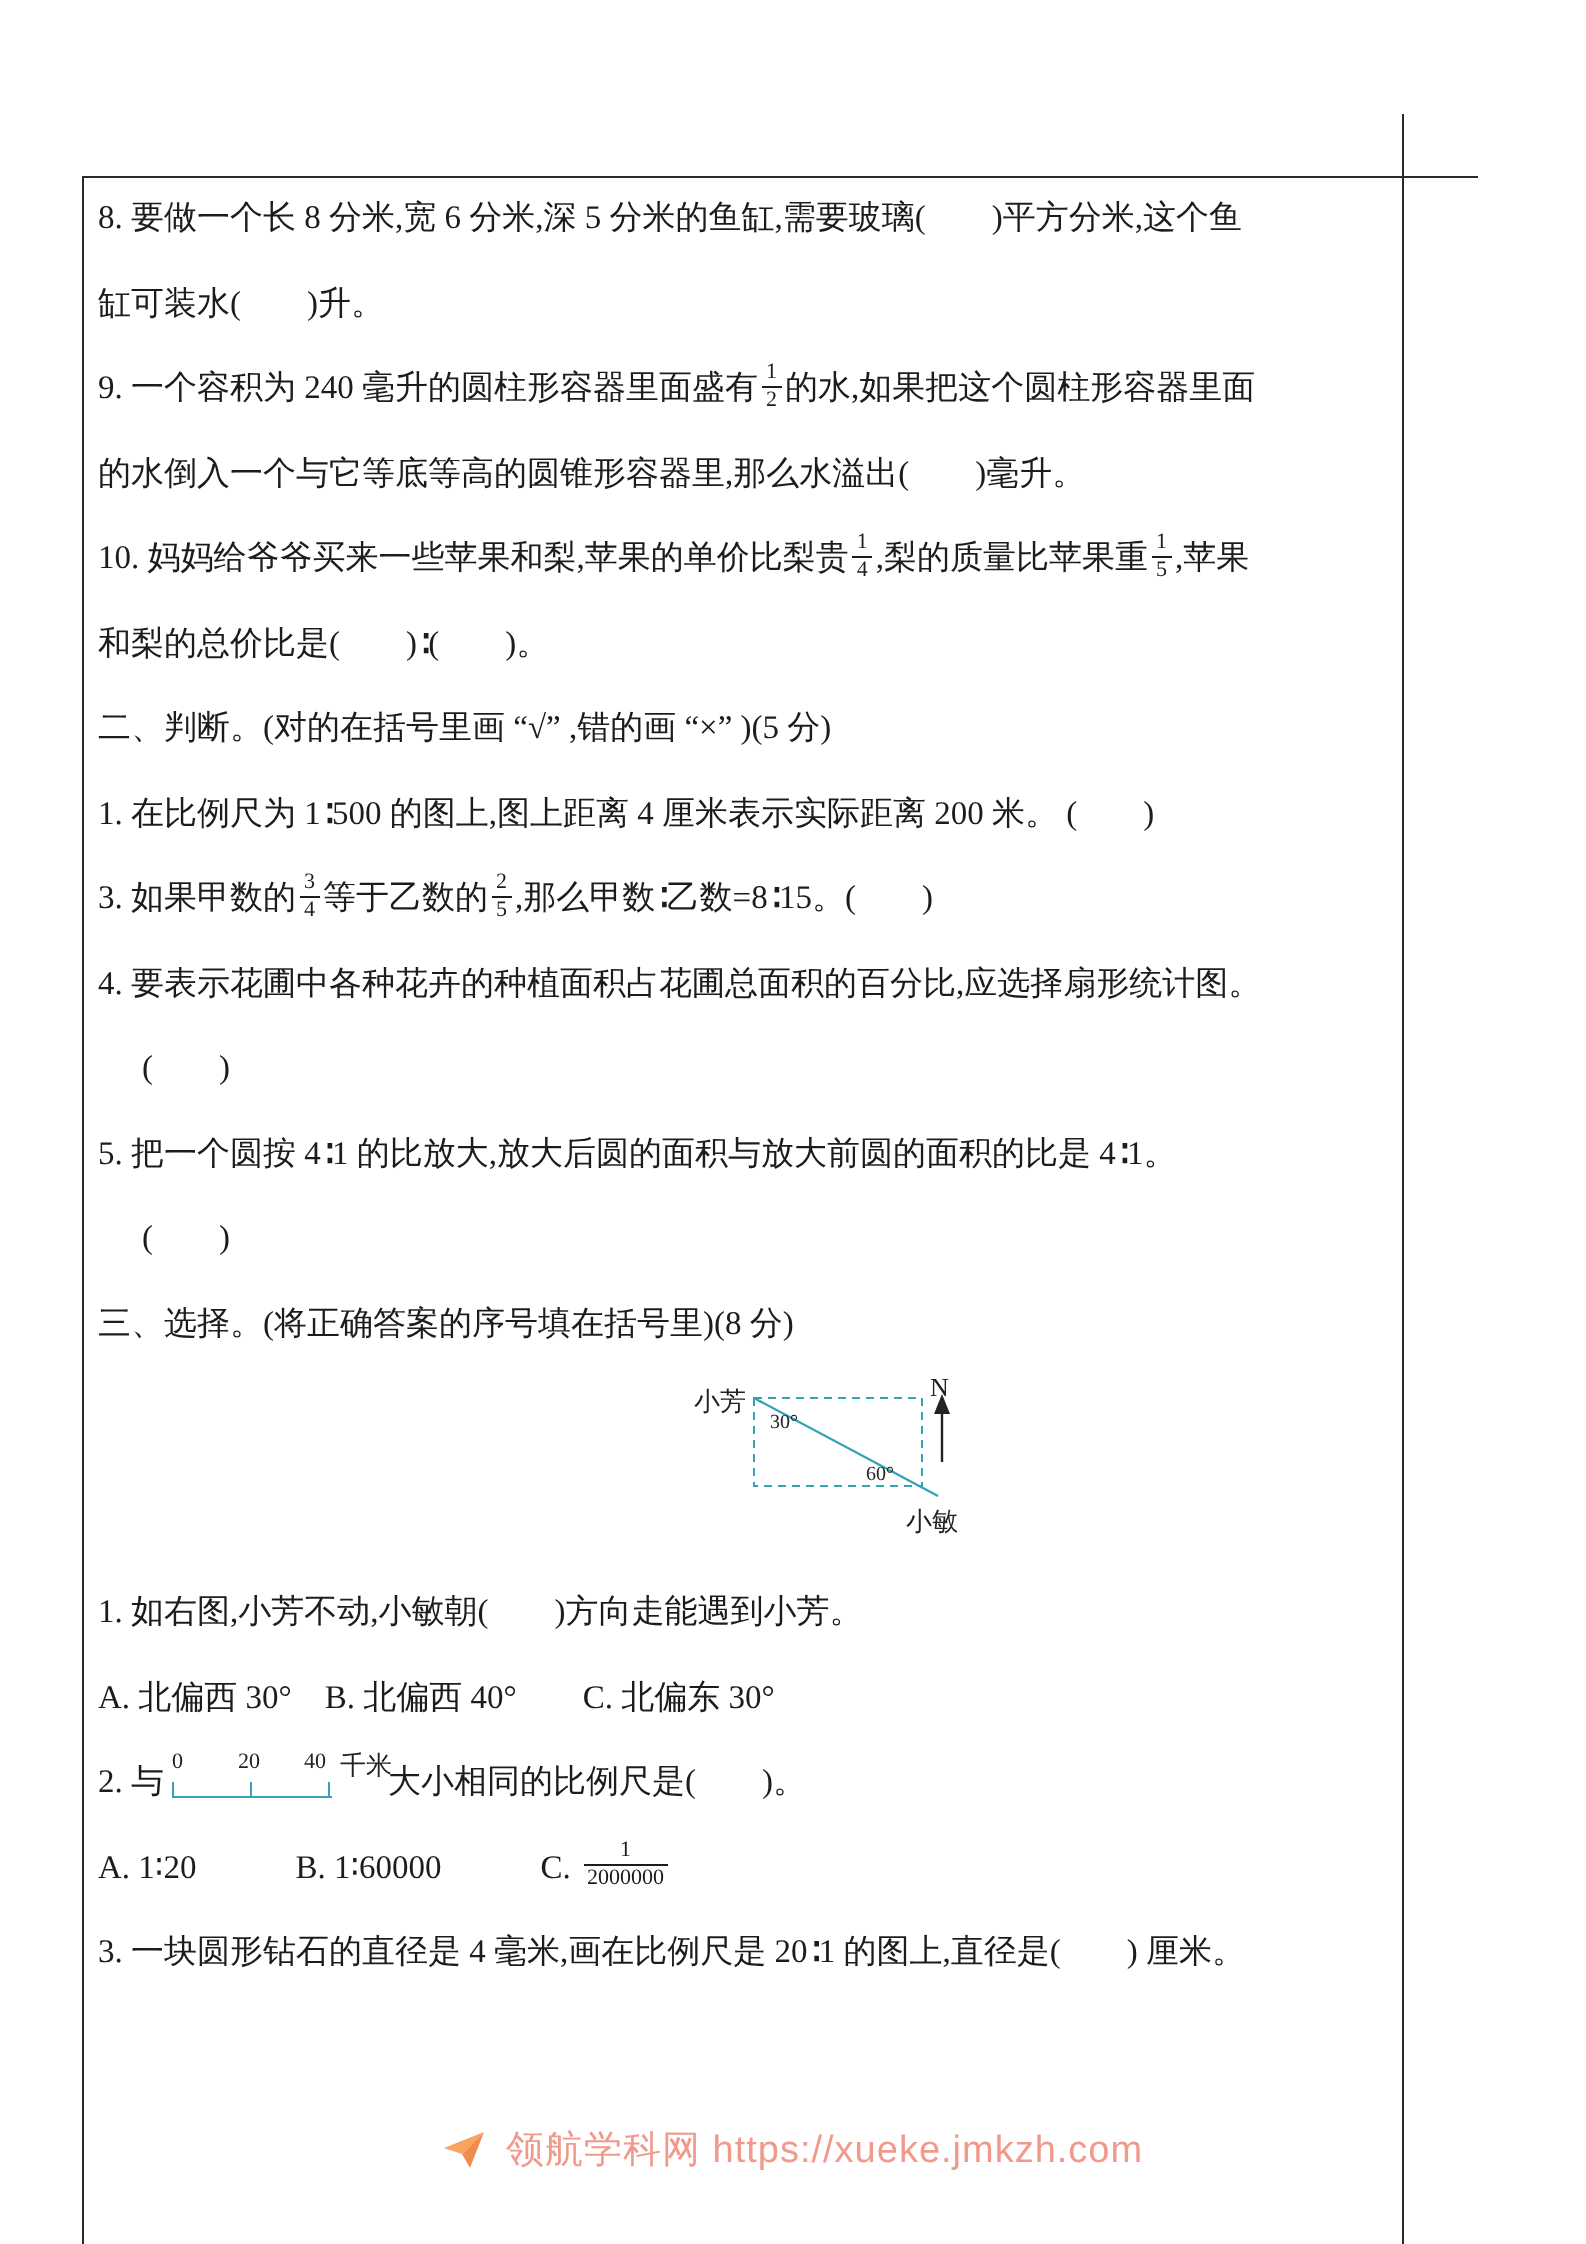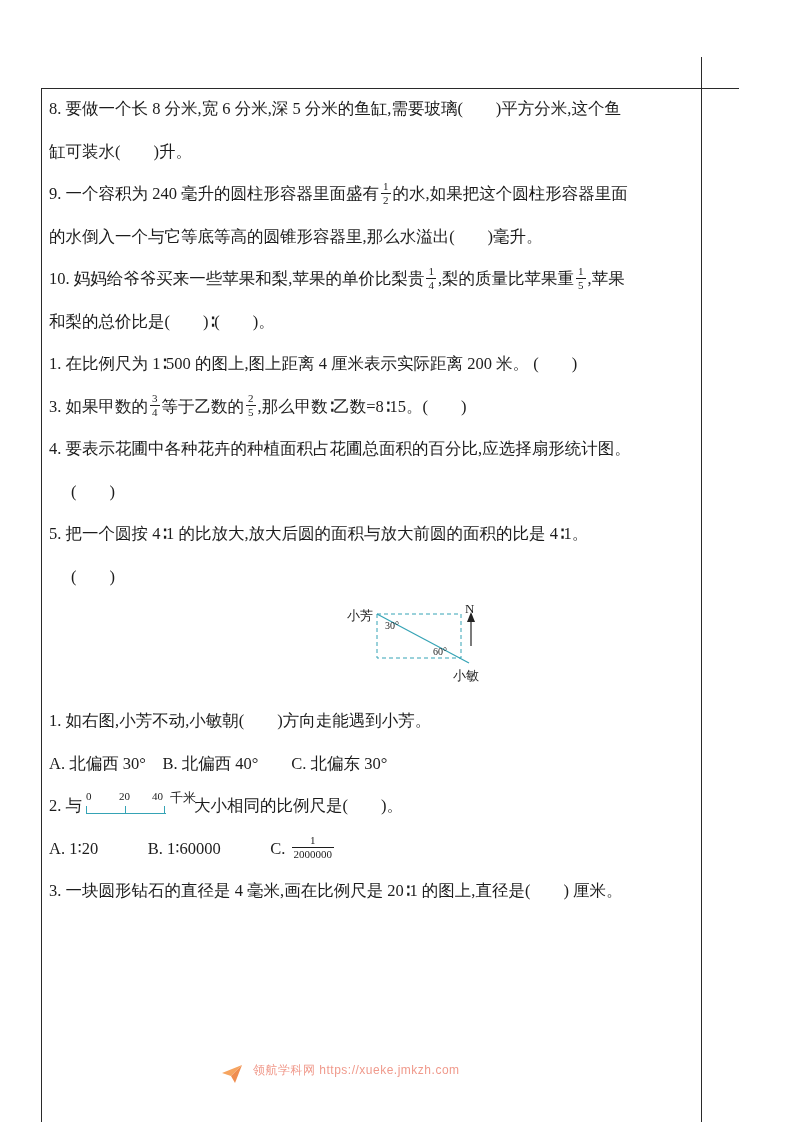--- a/index.html
+++ b/index.html
@@ -27,46 +27,48 @@
   .sbar{display:inline-block;position:relative;width:104px;height:30px;vertical-align:-9px;margin:0 4px;}
   .sb-lab{position:absolute;top:0;font-size:11px;line-height:12px;color:#222;}
   .sb-unit{position:absolute;left:84px;top:3px;font-size:13px;line-height:10px;color:#222;}
   .sb-line{position:absolute;left:0;top:23px;width:80px;height:1px;background:var(--teal);}
   .sb-tick{position:absolute;top:16px;width:1px;height:8px;background:var(--teal);}
   
   .figure{width:180px;height:100px;margin:2px 0 0 296px;}
   .figure svg{display:block;}
   .fig-text{font-family:"Liberation Serif","DejaVu Serif",serif;fill:#222;}
   
-  .watermark{position:absolute;left:220px;top:1062px;display:flex;align-items:flex-start;gap:9px;
-    color:var(--wm-text);font-size:12px;letter-spacing:0.5px;font-family:"Liberation Sans","DejaVu Sans",sans-serif;}
+  .watermark{position:absolute;left:220px;top:1062px;display:flex;align-items:center;gap:9px;
+    color:var(--wm-text);font-size:19px;letter-spacing:0.5px;font-family:"Liberation Sans","DejaVu Sans",sans-serif;}
 </style>
 </head>
 <body>
 
 <div class="page">
   <div class="frame-top"></div>
   <div class="frame-left"></div>
   <div class="frame-right"></div>
 
   <div class="content">
     <div class="line">8. 要做一个长 8 分米,宽 6 分米,深 5 分米的鱼缸,需要玻璃(　　)平方分米,这个鱼</div>
     <div class="line">缸可装水(　　)升。</div>
     <div class="line">9. 一个容积为 240 毫升的圆柱形容器里面盛有<span class="frac"><span class="fn">1</span><span class="fd">2</span></span>的水,如果把这个圆柱形容器里面</div>
     <div class="line">的水倒入一个与它等底等高的圆锥形容器里,那么水溢出(　　)毫升。</div>
     <div class="line">10. 妈妈给爷爷买来一些苹果和梨,苹果的单价比梨贵<span class="frac"><span class="fn">1</span><span class="fd">4</span></span>,梨的质量比苹果重<span class="frac"><span class="fn">1</span><span class="fd">5</span></span>,苹果</div>
     <div class="line">和梨的总价比是(　　)∶(　　)。</div>
 
+    <div class="line">二、判断。(对的在括号里画 “√” ,错的画 “×” )(5 分)</div>
     <div class="line">1. 在比例尺为 1∶500 的图上,图上距离 4 厘米表示实际距离 200 米。 (　　)</div>
     <div class="line">3. 如果甲数的<span class="frac"><span class="fn">3</span><span class="fd">4</span></span>等于乙数的<span class="frac"><span class="fn">2</span><span class="fd">5</span></span>,那么甲数∶乙数=8∶15。(　　)</div>
     <div class="line">4. 要表示花圃中各种花卉的种植面积占花圃总面积的百分比,应选择扇形统计图。</div>
     <div class="line indent">(　　)</div>
     <div class="line">5. 把一个圆按 4∶1 的比放大,放大后圆的面积与放大前圆的面积的比是 4∶1。</div>
     <div class="line indent">(　　)</div>
 
+    <div class="line">三、选择。(将正确答案的序号填在括号里)(8 分)</div>
 
     <div class="figure">
       <svg width="180" height="100" viewBox="0 0 180 100">
         <text class="fig-text" x="2" y="20" font-size="13">小芳</text>
         <rect x="32" y="14" width="84" height="44" fill="none" stroke="#35a3b5" stroke-width="1" stroke-dasharray="4 3"></rect>
         <line x1="32" y1="14" x2="124" y2="63" stroke="#35a3b5" stroke-width="1.2"></line>
         <text class="fig-text" x="40" y="29" font-size="10">30°</text>
         <text class="fig-text" x="88" y="55" font-size="10">60°</text>
         <text class="fig-text" x="120" y="13" font-size="13">N</text>
         <line x1="126" y1="46" x2="126" y2="20" stroke="#222" stroke-width="1.2"></line>

